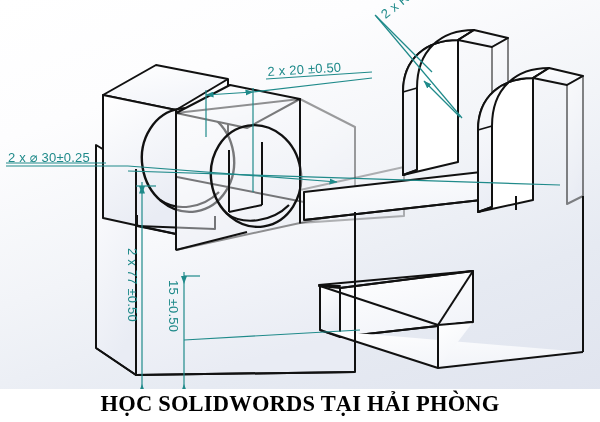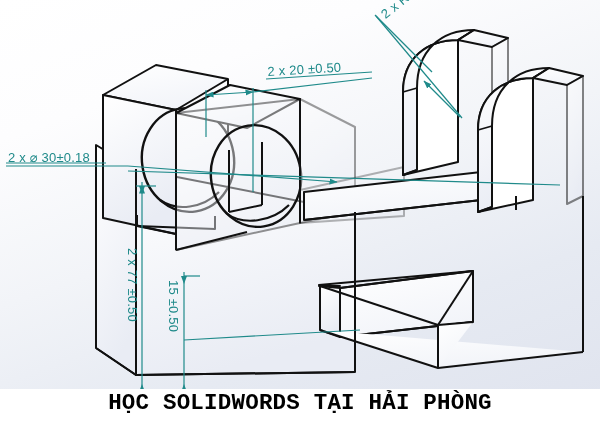--- a/index.html
+++ b/index.html
@@ -29,21 +29,21 @@
     width: 600px;
     height: 422px;
   }
   
   .caption {
     position: absolute;
     left: 0;
     top: 389px;
     width: 600px;
     text-align: center;
-    font-family: Liberation Mono, monospace;
+    font-family: Liberation Serif, serif;
     font-weight: bold;
     font-size: 22.5px;
     letter-spacing: 0.2px;
     color: #000000;
     background: #ffffff;
     padding: 3px 0 6px 0;
     white-space: nowrap;
     line-height: 1.05;
   }
   
@@ -244,21 +244,21 @@
     <g stroke="#1f8a8a" stroke-width="1.2" fill="none">
       <line x1="184" y1="272" x2="184" y2="397"></line>
       <path d="M181,276 L184,284 L187,276 Z" fill="#1f8a8a" stroke="none"></path>
       <path d="M181,392 L184,384 L187,392 Z" fill="#1f8a8a" stroke="none"></path>
       <line x1="184" y1="340" x2="360" y2="330"></line>
       <line x1="184" y1="276" x2="200" y2="276"></line>
     </g>
 
   </svg>
 
-  <div class="dimlabel dim-dia">2 x ⌀ 30±0.18</div>
+  <div class="dimlabel dim-dia">2 x ⌀ 30±0.25</div>
 
   <div class="dimlabel dim-20">2 x 20 ±0.50</div>
 
   <div class="dimlabel dim-r20">2 x R20</div>
 
   <div class="dimlabel dim-77">2 x 77 ±0.50</div>
 
   <div class="dimlabel dim-15">15 ±0.50</div>
 
   <div class="caption">HỌC SOLIDWORDS TẠI HẢI PHÒNG</div>

